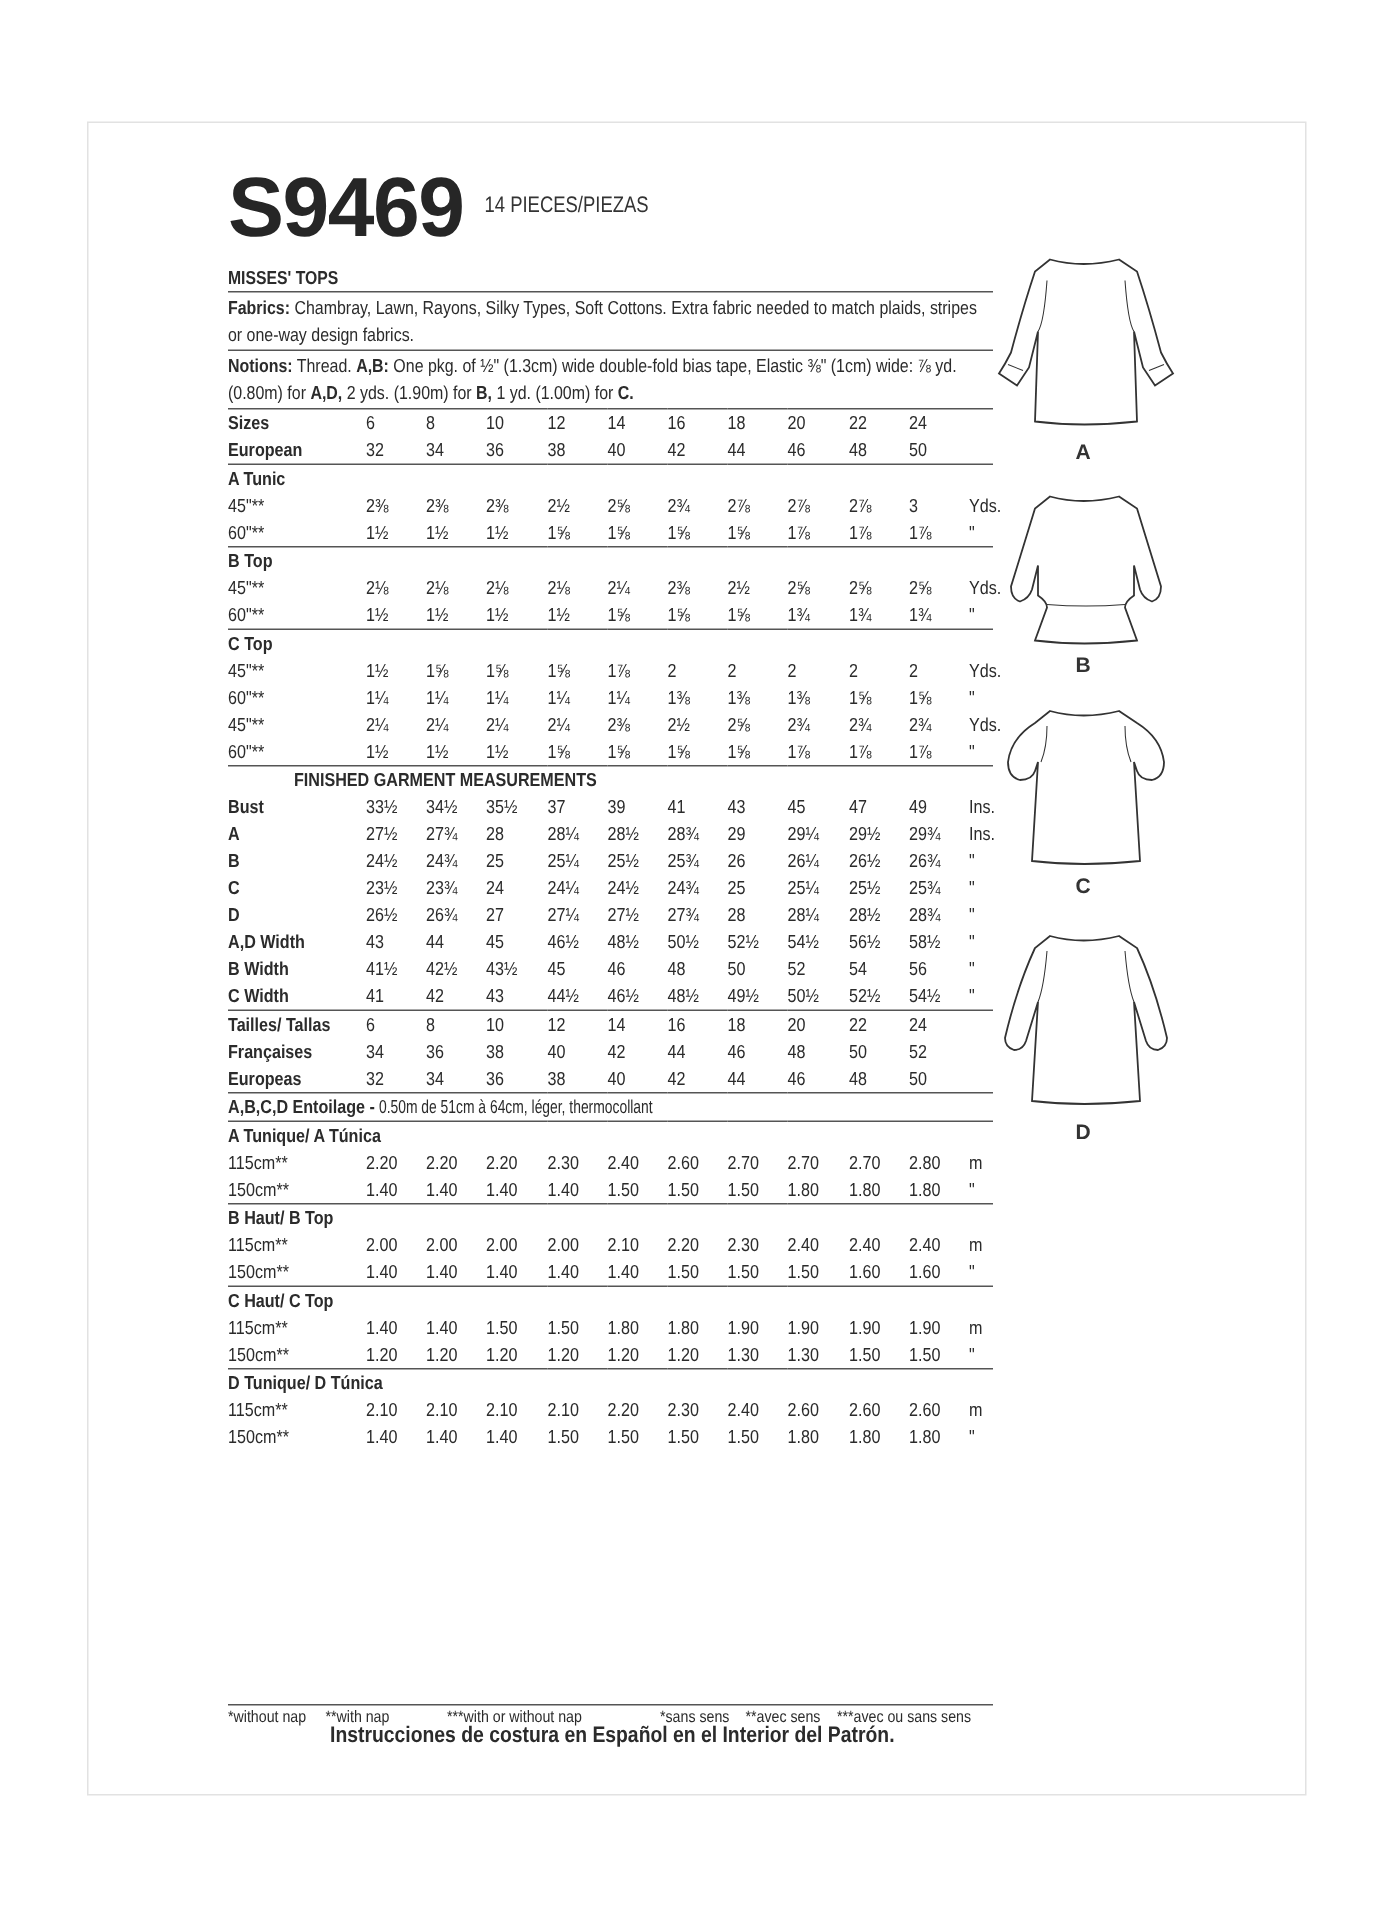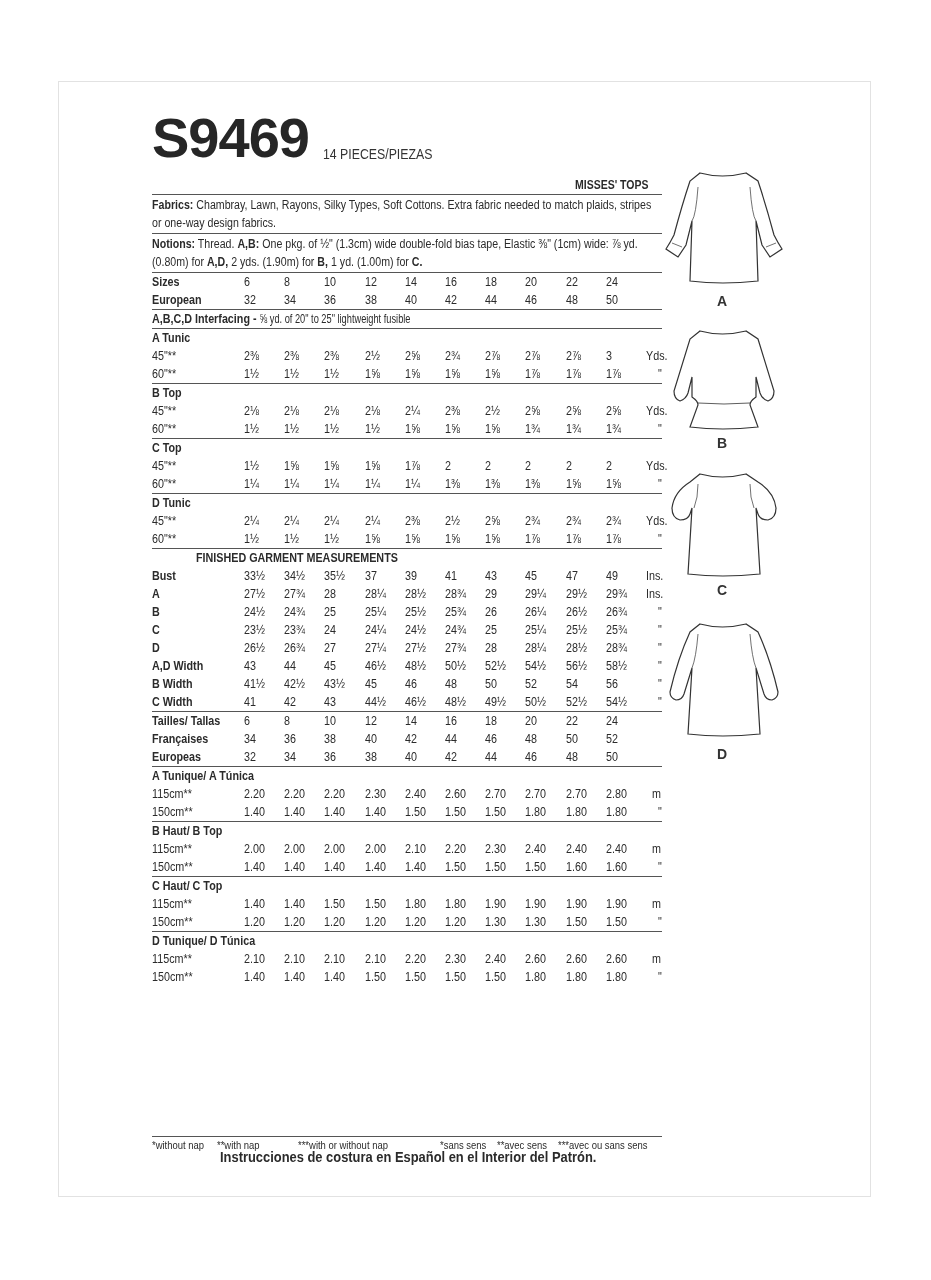--- a/index.html
+++ b/index.html
@@ -1,34 +1,34 @@
 <!DOCTYPE html>
 <html><head>
 <meta charset="utf-8">
 <style>
   html, body { margin:0; padding:0; background:#ffffff; }
   body { width:931px; height:1280px; position:relative; font-family:"Liberation Sans", sans-serif; color:#2b2b2b; }
   .frame { position:absolute; left:58px; top:81px; width:813px; height:1116px; border:1px solid #e2e2e2; box-sizing:border-box; }
   .content { position:absolute; left:152px; top:110px; width:510px; }
-  .title-row { display:flex; align-items:flex-end; height:56px; }
+  .title-row { display:flex; align-items:center; height:56px; }
   .pattern-no { font-family:"Liberation Sans", sans-serif; font-weight:bold; font-size:56px; line-height:56px; letter-spacing:-1px; color:#262626; }
   .pieces { font-family:"Liberation Sans", sans-serif; font-size:15px; margin-left:14px; margin-bottom:4px; transform:scaleX(0.82); transform-origin:left bottom; color:#333; white-space:nowrap; }
   .cond { font-family:"Liberation Sans", sans-serif; font-size:12.5px; transform:scaleX(0.84); transform-origin:left; white-space:nowrap; }
-  .sec-title { font-weight:bold; font-size:12.5px; height:18px; line-height:18px; margin-top:8px;text-align:right; }
+  .sec-title { font-weight:bold; font-size:12.5px; height:18px; line-height:18px; margin-top:8px; }
   .rule { border-top:1.5px solid #555; }
   .para { font-size:12.5px; line-height:18px; padding:1px 0; }
   .para b { font-weight:bold; }
   .wrap { width:600px; transform:scaleX(0.85); transform-origin:left top; }
   table.grid { border-collapse:collapse; width:510px; table-layout:fixed; }
   table.grid td { font-size:12.5px; height:18px; line-height:18px; padding:0; white-space:nowrap; overflow:visible; }
   table.grid td span { display:inline-block; transform:scaleX(0.86); transform-origin:left; }
   td.lbl { width:92px; font-weight:bold; }
   td.lbl.plain { font-weight:normal; }
   td.v { width:40.2px; }
-  td.u { width:16px;text-align:right; }
+  td.u { width:16px; }
   .line-top { border-top:1.5px solid #555; }
   .footnotes { position:absolute; left:152px; top:1104px; width:510px; border-top:1.5px solid #555; font-size:11px;margin-top:32px; }
   .footnotes .fn-row { display:flex; height:16px; line-height:16px; }
   .footnotes span { display:inline-block; transform:scaleX(0.86); transform-origin:left; white-space:nowrap; }
   .instr { position:absolute; left:220px; top:1148px; font-size:15px; font-weight:bold; transform:scaleX(0.86); transform-origin:left; white-space:nowrap; }
   .views { position:absolute; left:662px; top:165px; width:125px; }
   .view { position:relative; height:160px; }
   .view-label { position:absolute; left:0; width:120px; text-align:center; font-size:14px; font-weight:bold; color:#333; }
 </style>
 </head>
@@ -91,23 +91,20 @@
           <td class="v"><span>38</span></td>
           <td class="v"><span>40</span></td>
           <td class="v"><span>42</span></td>
           <td class="v"><span>44</span></td>
           <td class="v"><span>46</span></td>
           <td class="v"><span>48</span></td>
           <td class="v"><span>50</span></td>
           <td class="u"><span></span></td>
         </tr>
         <tr>
-          <td colspan="12" style="border-top: 1.5px solid rgb(85, 85, 85);"><span><b>A,B,C,D Interfacing -</b> <span>⅝ yd. of 20" to 25" lightweight fusible</span> </span></td>
-        </tr>
-        <tr>
           <td colspan="12" style="border-top: 1.5px solid rgb(85, 85, 85);"><span><b>A Tunic</b> </span></td>
         </tr>
         <tr>
           <td class="lbl plain"><span>45"**</span></td>
           <td class="v"><span>2⅜</span></td>
           <td class="v"><span>2⅜</span></td>
           <td class="v"><span>2⅜</span></td>
           <td class="v"><span>2½</span></td>
           <td class="v"><span>2⅝</span></td>
           <td class="v"><span>2¾</span></td>
@@ -185,23 +182,20 @@
           <td class="v"><span>1¼</span></td>
           <td class="v"><span>1¼</span></td>
           <td class="v"><span>1¼</span></td>
           <td class="v"><span>1¼</span></td>
           <td class="v"><span>1⅜</span></td>
           <td class="v"><span>1⅜</span></td>
           <td class="v"><span>1⅜</span></td>
           <td class="v"><span>1⅝</span></td>
           <td class="v"><span>1⅝</span></td>
           <td class="u"><span>"</span></td>
-        </tr>
-        <tr>
-          <td colspan="12" style="border-top: 1.5px solid rgb(85, 85, 85);"><span><b>D Tunic</b> </span></td>
         </tr>
         <tr>
           <td class="lbl plain"><span>45"**</span></td>
           <td class="v"><span>2¼</span></td>
           <td class="v"><span>2¼</span></td>
           <td class="v"><span>2¼</span></td>
           <td class="v"><span>2¼</span></td>
           <td class="v"><span>2⅜</span></td>
           <td class="v"><span>2½</span></td>
           <td class="v"><span>2⅝</span></td>
@@ -380,20 +374,23 @@
           <td class="v"><span>38</span></td>
           <td class="v"><span>40</span></td>
           <td class="v"><span>42</span></td>
           <td class="v"><span>44</span></td>
           <td class="v"><span>46</span></td>
           <td class="v"><span>48</span></td>
           <td class="v"><span>50</span></td>
           <td class="u"><span></span></td>
         </tr>
         <tr>
+          <td colspan="12" style="border-top: 1.5px solid rgb(85, 85, 85);"><span><b>A,B,C,D Entoilage -</b> <span>0.50m de 51cm à 64cm, léger, thermocollant</span> </span></td>
+        </tr>
+        <tr>
           <td colspan="12" style="border-top: 1.5px solid rgb(85, 85, 85);"><span><b>A Tunique/ A Túnica</b> </span></td>
         </tr>
         <tr>
           <td class="lbl plain"><span>115cm**</span></td>
           <td class="v"><span>2.20</span></td>
           <td class="v"><span>2.20</span></td>
           <td class="v"><span>2.20</span></td>
           <td class="v"><span>2.30</span></td>
           <td class="v"><span>2.40</span></td>
           <td class="v"><span>2.60</span></td>

